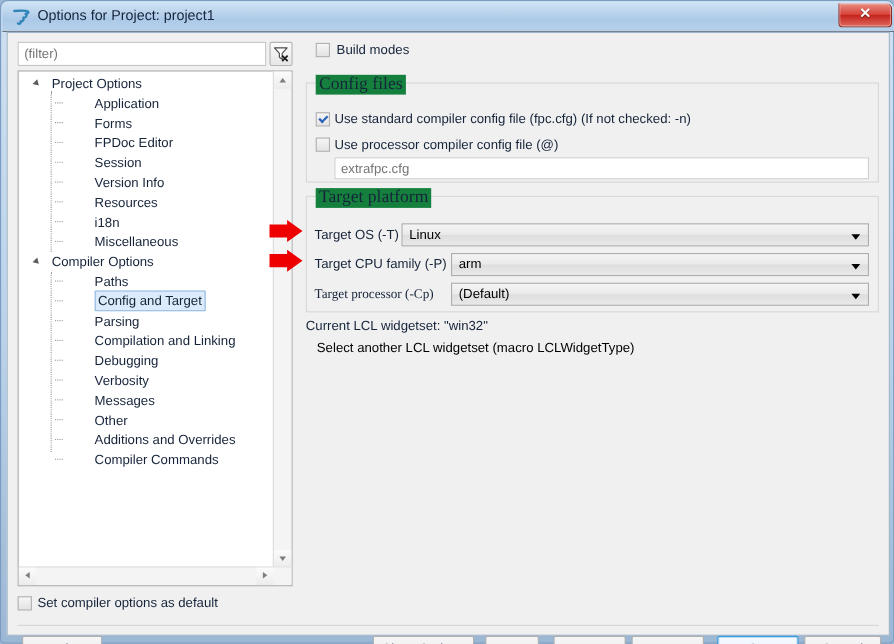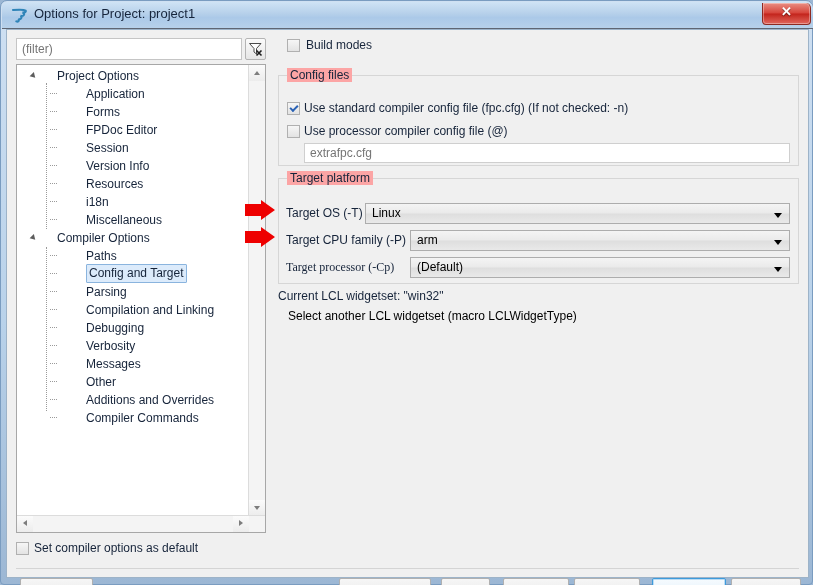--- a/index.html
+++ b/index.html
@@ -83,21 +83,21 @@
     overflow:hidden;
   }
   #tree-items{
     position:absolute;left:0;top:2px;width:232px;
   }
   .t-row{
     position:relative;height:18px;line-height:18px;
     white-space:nowrap;font-size:12px;color:#16243a;
   }
   .t-row .lbl{position:absolute;top:0;}
-  .t-row.lvl0 .lbl{left:40px;}
+  .t-row.lvl0 .lbl{left:30px;}
   .t-row.lvl1 .lbl{left:45px;margin-left:24px;}
   .t-arrow{
     position:absolute;left:14px;top:6px;
     width:0;height:0;
     border-left:5px solid #5d5d5d;
     border-top:3.5px solid transparent;
     border-bottom:3.5px solid transparent;
     transform:rotate(45deg);
   }
   .t-dash{
@@ -177,22 +177,22 @@
   }
   .cb-lbl{position:absolute;font-size:12px;color:#16243a;white-space:nowrap;}
 
   
   .grp{
     position:absolute;box-sizing:border-box;
     border:1px solid #d6d6d6;
   }
   .grp-title{
     position:absolute;top:-8px;left:8px;
-    background:#fca5a5;padding:0 3px;
-    font-size:12px;color:#16243a;white-space:nowrap;
+    background:#15803d;padding:0 3px;
+    font-size:16px;color:#16243a;white-space:nowrap;font-family:Liberation Serif, serif;
   }
 
   
   .tbox{
     position:absolute;box-sizing:border-box;
     border:1px solid #cfcfcf;background:#fff;
     font-family:"Liberation Sans", sans-serif;font-size:12px;
     color:#9a9a9a;padding:0 5px;outline:none;
   }
 

